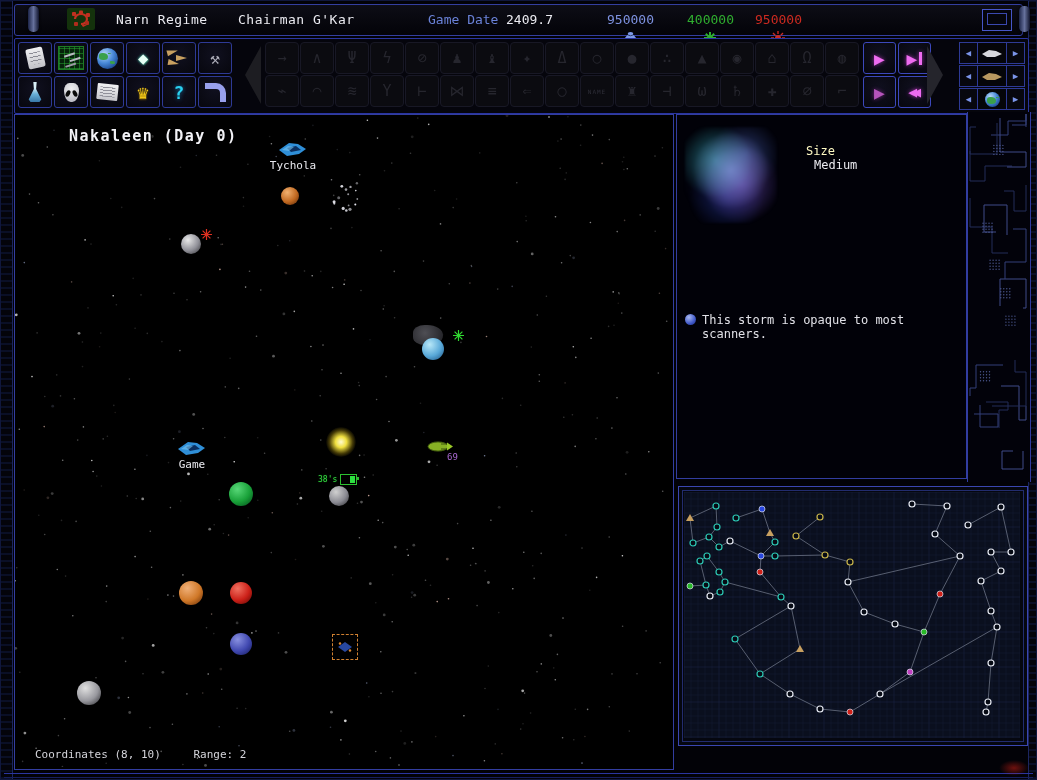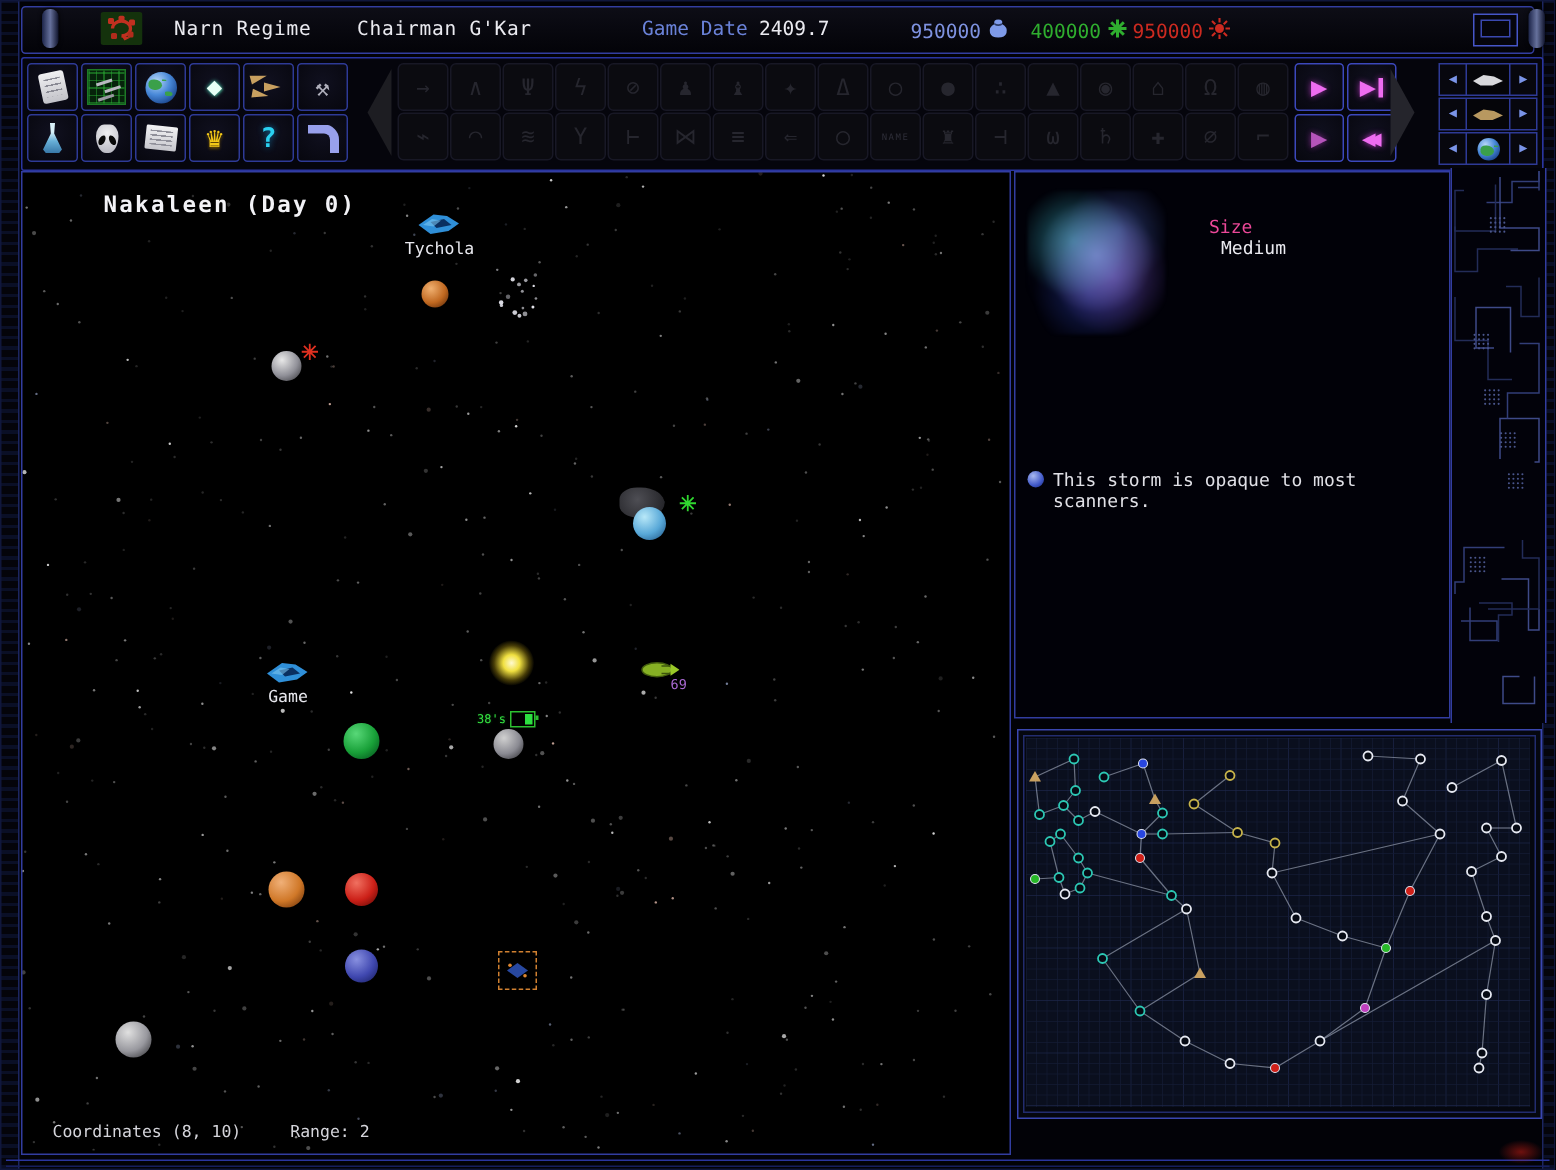--- a/index.html
+++ b/index.html
@@ -17,21 +17,21 @@
   
   .topbar{position:absolute;left:14px;top:4px;right:14px;height:30px;border:1px solid #333ea0;border-radius:3px;
     background:linear-gradient(#0d0d16,#030308);}
   .hinge{position:absolute;top:2px;width:11px;height:26px;border-radius:5px;
     background:linear-gradient(90deg,#1c2448,#66719c,#10142c);box-shadow:0 0 3px #000;}
   .topbar .faction{position:absolute;left:101px;top:7px;font-size:13px;color:#eaeaf0;letter-spacing:.5px;}
   .topbar .leader{position:absolute;left:223px;top:7px;font-size:13px;color:#eaeaf0;letter-spacing:.5px;}
   .topbar .gd-label{position:absolute;left:413px;top:7px;font-size:13px;color:#6a82d8;}
   .topbar .gd-value{position:absolute;left:491px;top:7px;font-size:13px;color:#eaeaf0;}
   .logo{position:absolute;left:52px;top:3px;}
-  .res{position:absolute;top:7px;display:flex;align-items:center;gap:4px;font-size:13px;}
+  .res{position:absolute;top:7px;display:flex;align-items:center;gap:4px;font-size:13px;flex-direction:column;}
   .win-btn{position:absolute;right:10px;top:4px;width:28px;height:20px;border:1px solid #4656c8;background:#05050c;}
   .win-btn::after{content:"";position:absolute;left:4px;right:4px;top:3px;bottom:5px;border:1px solid #3a48b0;}
   
   .toolbar{position:absolute;left:14px;top:38px;right:8px;height:74px;border:1px solid #2a35a0;border-radius:2px;background:#05050c;}
   .tb-left{position:absolute;left:3px;top:3px;display:grid;grid-template-columns:repeat(6,34px);grid-auto-rows:32px;gap:2px;}
   .tb-btn{border:1px solid #2e3a96;background:radial-gradient(circle at 50% 40%,#10101f,#07070e);border-radius:3px;
     display:flex;align-items:center;justify-content:center;overflow:hidden;}
   .tb-disabled{position:absolute;left:250px;top:3px;display:grid;grid-template-columns:repeat(17,34px);grid-auto-rows:32px;gap:1px;}
   .tb-btn.dis{border:1px solid #181825;background:#0b0b10;color:#26262e;font-size:15px;border-radius:4px;}
   .tb-btn.dis .nm{font-size:6px;letter-spacing:1px;color:#2e2e38;}
@@ -101,21 +101,21 @@
   .info-panel{position:absolute;left:676px;top:114px;width:289px;height:363px;border:1px solid #323da0;background:#010108;}
   .nebula{position:absolute;left:8px;top:12px;width:92px;height:96px;filter:blur(1px);
     background:radial-gradient(circle at 50% 45%,rgba(150,160,235,.6),transparent 55%),
       radial-gradient(circle at 33% 35%,rgba(60,190,200,.55),transparent 42%),
       radial-gradient(circle at 62% 60%,rgba(130,85,210,.5),transparent 48%),
       radial-gradient(circle at 45% 72%,rgba(40,60,170,.45),transparent 44%),
       radial-gradient(circle at 66% 28%,rgba(90,120,220,.4),transparent 38%),
       radial-gradient(circle at 50% 50%,rgba(10,14,40,.9),transparent 75%);}
   .info-title{position:absolute;top:5px;left:0;right:0;text-align:center;font-size:20px;font-weight:bold;
     letter-spacing:2px;color:#f4f4f8;}
-  .info-size-label{position:absolute;left:129px;top:29px;font-size:12px;color:#ec4899;}
+  .info-size-label{position:absolute;left:129px;top:29px;font-size:12px;color:#fef9c3;}
   .info-size-value{position:absolute;left:137px;top:43px;font-size:12px;color:#eaeaf0;}
   .info-desc{position:absolute;left:8px;top:141px;right:14px;font-size:11px;line-height:1.5;color:#8f8f96;}
   .info-note{position:absolute;left:8px;top:198px;right:10px;font-size:12px;color:#e0e0e6;display:flex;gap:6px;align-items:flex-start;}
   .note-bullet{flex:0 0 11px;width:11px;height:11px;margin-top:1px;border-radius:50%;
     background:radial-gradient(circle at 35% 30%,#a8b8f0,#4058c8 60%,#182878);}
   
   .circuit{position:absolute;left:967px;top:112px;width:62px;height:370px;border-left:1px solid #323da0;border-right:1px solid #323da0;background:#02020a;}
   
   .minimap-panel{position:absolute;left:678px;top:486px;width:348px;height:258px;border:1px solid #3a46b0;background:#05070f;}
   .minimap-panel::before{content:"";position:absolute;inset:3px;border:1px solid #222c6e;pointer-events:none;}

